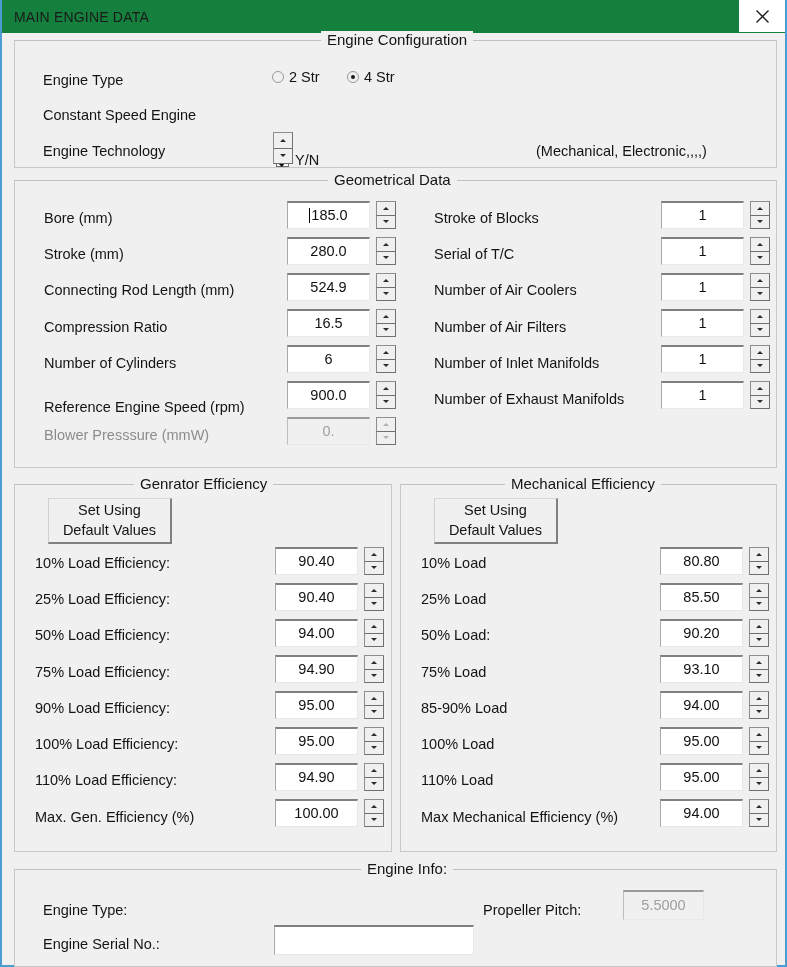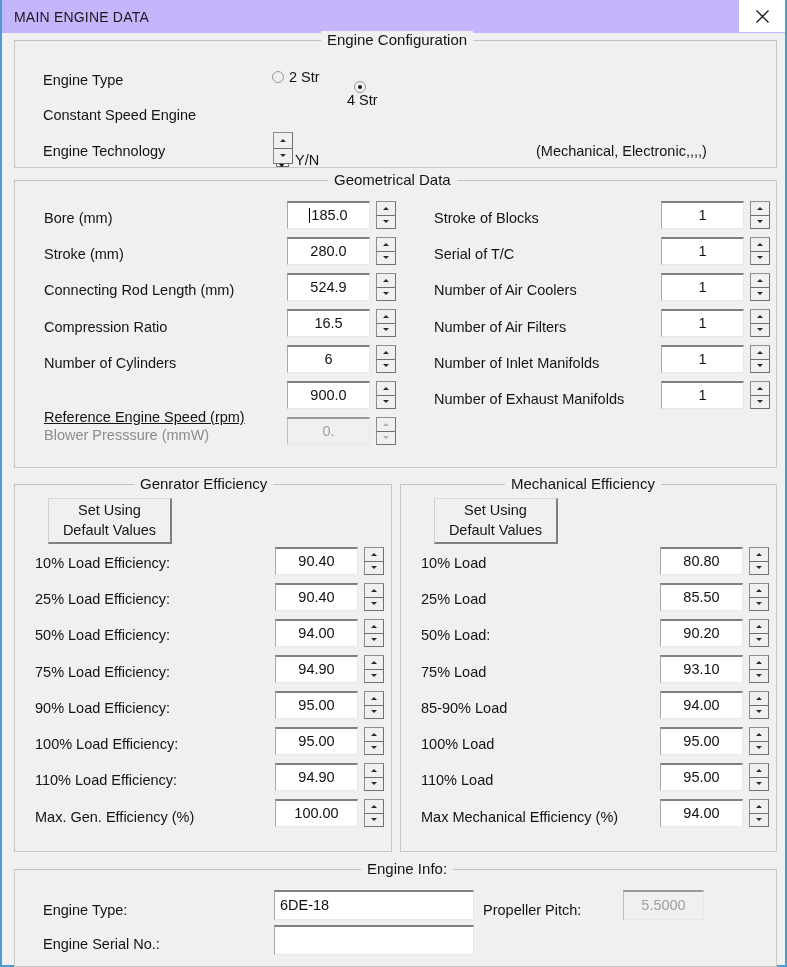--- a/index.html
+++ b/index.html
@@ -19,21 +19,21 @@
     height: 967px;
     box-sizing: border-box;
     border-left: 2px solid #4b9cd3;
     border-right: 2px solid #4b9cd3;
     border-bottom: 2px solid #4b9cd3;
     background: #f0f0f0;
   }
   .titlebar {
     position: relative;
     height: 33px;
-    background: #c4b5fd;
+    background: #15803d;
     border-bottom: 1px solid #3b82f6;
   }
   .titlebar-text {
     position: absolute;
     left: 12px;
     top: 9px;
     font-size: 14px;
     color: #1a1a1a;
     letter-spacing: 0.2px;
     white-space: nowrap;
@@ -244,21 +244,21 @@
 
     <div class="group" style="left:12px; top:7px; width:763px; height:128px;">
       <div class="legend" style="left:306px;">Engine Configuration</div>
 
       <div class="lbl" style="left:28px; top:32px;">Engine Type</div>
 
       <div class="radio" style="left:257px; top:29px;">
         <span class="dot"></span>
         <span class="txt">2 Str</span>
       </div>
-      <div class="radio on" style="left:332px; top:40px;flex-direction:column;">
+      <div class="radio on" style="left:332px; top:29px;">
         <span class="dot"></span>
         <span class="txt">4 Str</span>
       </div>
 
       <div class="lbl" style="left:28px; top:67px;">Constant Speed Engine</div>
       <div class="checkbox on" style="left:261px; top:64px;margin-top:48px;">
         <span class="box"></span>
         <span class="txt">Y/N</span>
       </div>
 
@@ -331,21 +331,21 @@
       <div class="field center" style="left:272px; top:164px; width:83px; height:28px;">6</div>
       <div class="spin" style="left:361px; top:164px; height:28px;">
         <div class="up">
             <i></i>
           </div>
         <div class="dn">
             <i></i>
           </div>
       </div>
 
-      <div class="lbl" style="left:29px; top:229px;text-decoration:underline;">Reference Engine Speed (rpm)</div>
+      <div class="lbl" style="left:29px; top:219px;">Reference Engine Speed (rpm)</div>
       <div class="field center" style="left:272px; top:200px; width:83px; height:28px;">900.0</div>
       <div class="spin" style="left:361px; top:200px; height:28px;">
         <div class="up">
             <i></i>
           </div>
         <div class="dn">
             <i></i>
           </div>
       </div>
 
@@ -618,21 +618,20 @@
         <div class="dn">
             <i></i>
           </div>
       </div>
     </div>
 
     <div class="group" style="left:12px; top:836px; width:763px; height:98px;">
       <div class="legend" style="left:346px;">Engine Info:</div>
 
       <div class="lbl" style="left:28px; top:33px;">Engine Type:</div>
-      <div class="field left" style="left:259px; top:20px; width:200px; height:30px;">6DE-18</div>
 
       <div class="lbl" style="left:28px; top:67px;">Engine Serial No.:</div>
       <div class="field left" style="left:259px; top:55px; width:200px; height:30px;"></div>
 
       <div class="lbl" style="left:468px; top:33px;">Propeller Pitch:</div>
       <div class="field center disabled" style="left:608px; top:20px; width:81px; height:30px;">5.5000</div>
     </div>
 
   </div>
 </div>

